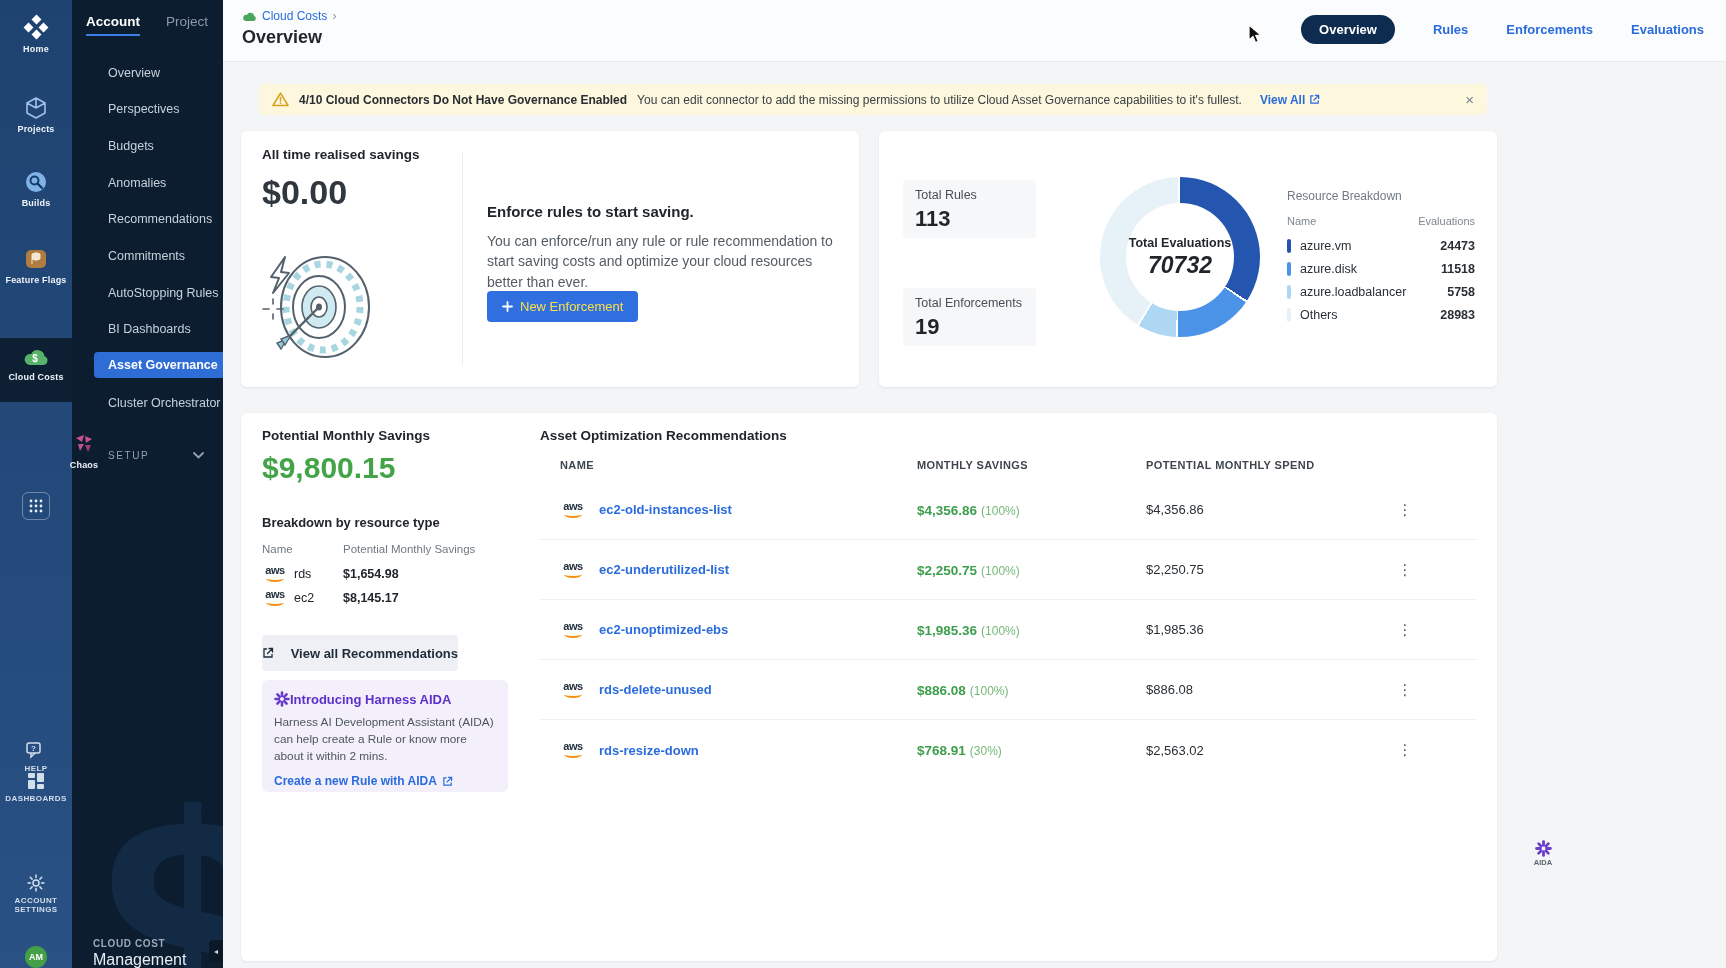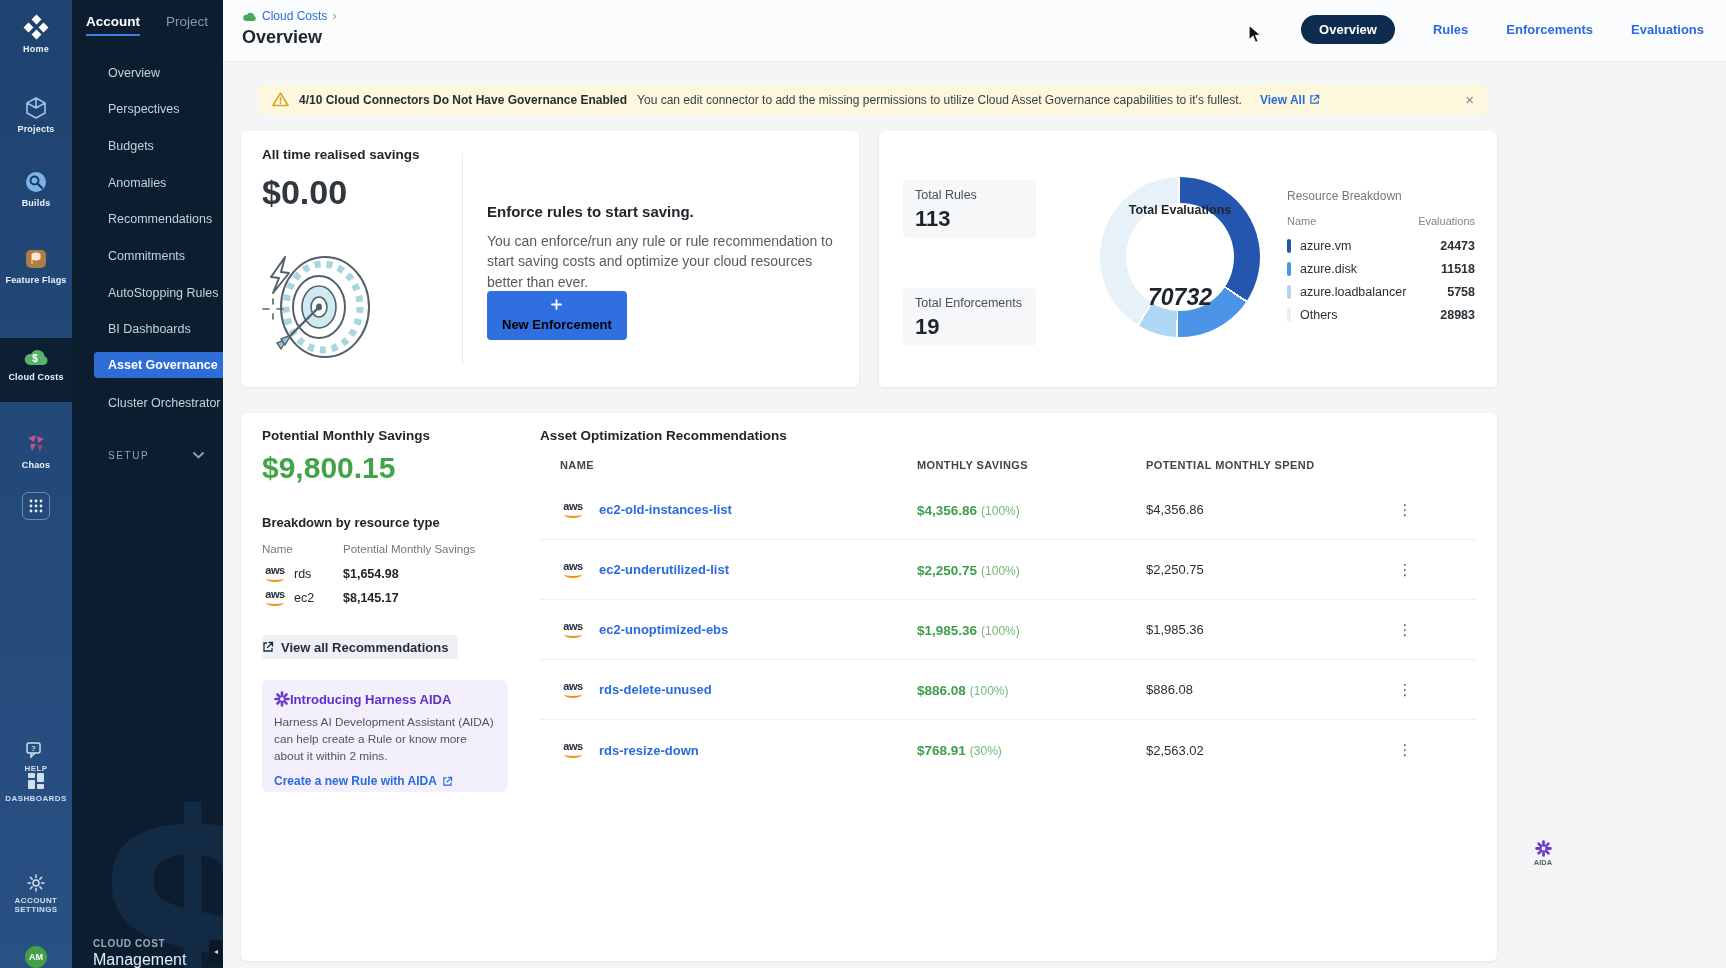--- a/index.html
+++ b/index.html
@@ -64,51 +64,51 @@
   .card3 { left:18px; top:413px; width:1256px; height:548px; }
 
   
   .c1-title { position:absolute; left:21px; top:16px; font-size:13.5px; font-weight:700; color:#20262c; }
   .c1-value { position:absolute; left:21px; top:42px; font-size:34px; font-weight:700; color:#30373e; }
   .c1-illus { position:absolute; left:16px; top:112px; }
   .c1-divider { position:absolute; left:221px; top:22px; bottom:22px; width:1px; background:#e9edf0; }
   .c1-head { position:absolute; left:246px; top:72px; font-size:15px; font-weight:700; color:#20262c; }
   .c1-body { position:absolute; left:246px; top:100px; width:350px; font-size:14px; color:#545c63; line-height:1.45; }
   .btn-primary { position:absolute; left:246px; top:160px; display:inline-flex; align-items:center; gap:7px;
-                 background:#2f6fe0; color:#000000; font-size:13px; font-weight:700; border:none; border-radius:4px;
-                 padding:8px 15px; cursor:pointer;flex-direction:column; }
+                 background:#2f6fe0; color:#fde047; font-size:13px; font-weight:400; border:none; border-radius:4px;
+                 padding:8px 15px; cursor:pointer; }
 
   
   .stat-box { position:absolute; left:24px; width:133px; height:58px; background:#f6f7f9; border-radius:4px; padding:8px 12px; }
   .stat-box .s-label { font-size:12.5px; color:#474f57; }
   .stat-box .s-value { font-size:22px; font-weight:700; color:#1f252b; margin-top:4px; }
   .donut-wrap { position:absolute; left:221px; top:46px; width:160px; height:160px; }
   .donut { width:160px; height:160px; border-radius:50%; }
   .donut-hole { position:absolute; left:26px; top:26px; width:108px; height:108px; border-radius:50%; background:#fff;
-                display:flex; flex-direction:column; align-items:center; justify-content:space-between; }
+                display:flex; flex-direction:column; align-items:center; justify-content:center; }
   .donut-hole .d-label { font-size:12.5px; font-weight:700; color:#1f252b; }
   .donut-hole .d-value { font-size:23px; font-weight:700; color:#1f252b; margin-top:2px;font-style:italic; }
   .legend { position:absolute; left:408px; top:58px; width:188px; }
   .legend .lg-title { font-size:12px; color:#707a84; margin-bottom:12px; }
   .legend .lg-head { display:flex; justify-content:space-between; font-size:11px; color:#7d868f; margin-bottom:12px; }
   .lg-row { display:flex; align-items:center; margin-bottom:9px; }
   .lg-chip { width:4px; height:14px; border-radius:2px; margin-right:9px; flex:0 0 auto; }
   .lg-name { font-size:12.5px; color:#283036; }
   .lg-val { margin-left:auto; font-size:12.5px; font-weight:600; color:#283036; }
 
   
   .p-title { position:absolute; left:21px; top:15px; font-size:13.5px; font-weight:700; color:#20262c; }
   .p-value { position:absolute; left:21px; top:38px; font-size:30px; font-weight:700; color:#42a447; }
   .p-bd-title { position:absolute; left:21px; top:102px; font-size:13px; font-weight:700; color:#20262c; }
   .p-cols { position:absolute; left:21px; top:130px; font-size:11.5px; color:#6f7982; }
   .p-cols .pc2 { position:absolute; left:81px; top:0; white-space:nowrap; }
   .p-row { position:absolute; left:21px; display:flex; align-items:center; font-size:12.5px; color:#20262c; }
   .p-row .p-val { position:absolute; left:81px; font-weight:600; }
-  .btn-light { position:absolute; left:21px; top:222px; width:196px; height:24px; background:#eef0f5; border:none;
-               border-radius:4px; display:flex; align-items:center; justify-content:flex-start; gap:7px;
+  .btn-light { position:absolute; left:21px; top:222px; width:196px; height:36px; background:#eef0f5; border:none;
+               border-radius:4px; display:flex; align-items:center; justify-content:space-between; gap:7px;
                font-size:13px; font-weight:600; color:#1e2c3a; cursor:pointer; }
   .aida-panel { position:absolute; left:21px; top:267px; width:246px; height:112px; background:#f3f0fb; border-radius:6px; padding:11px 12px; }
   .aida-head { display:flex; align-items:center; font-size:13px; font-weight:600; color:#5c30c9; }
   .aida-body { font-size:11.8px; color:#4e565e; line-height:1.45; margin-top:7px; }
   .aida-link { display:flex; align-items:center; gap:5px; font-size:12px; font-weight:600; color:#2a6bdd; margin-top:9px; cursor:pointer; }
 
   
   .t-title { position:absolute; left:299px; top:15px; font-size:13.5px; font-weight:700; color:#20262c; }
   .rec-table { position:absolute; left:299px; top:46px; width:936px; }
   .rec-head { display:grid; grid-template-columns:357px 229px 250px 80px; padding-left:20px;
@@ -187,21 +187,21 @@
   <div class="rail-item active-module" style="top:338px;">
     <span class="ric">
       <svg width="26" height="22" viewBox="0 0 26 22" style="margin:0 auto;">
         <path d="M7 19 a5.5 5.5 0 1 1 1.2-10.9 a7 7 0 0 1 13.3 2.2 a4.5 4.5 0 0 1-1 8.7 Z" fill="#57b36a"></path>
         <text x="12" y="16" font-size="10" font-weight="bold" fill="#ffffff" text-anchor="middle">$</text>
       </svg>
     </span>
     <span class="rlabel">Cloud Costs</span>
   </div>
 
-  <div class="rail-item" style="top:432px;">
+  <div class="rail-item" style="top:432px;margin-left:48px;">
     <span class="ric">
       <svg width="24" height="24" viewBox="0 0 24 24" style="margin:0 auto;">
         <g fill="#c5528f">
             <path d="M4 6 L12 3 L10 10 Z"></path>
             <path d="M13 4 L20 7 L14 11 Z"></path>
         <path d="M6 12 L12 12 L8 19 Z"></path>
             <path d="M13 13 L19 13 L16 20 Z" fill="#9c3f75"></path>
           </g>
       </svg>
     </span>

